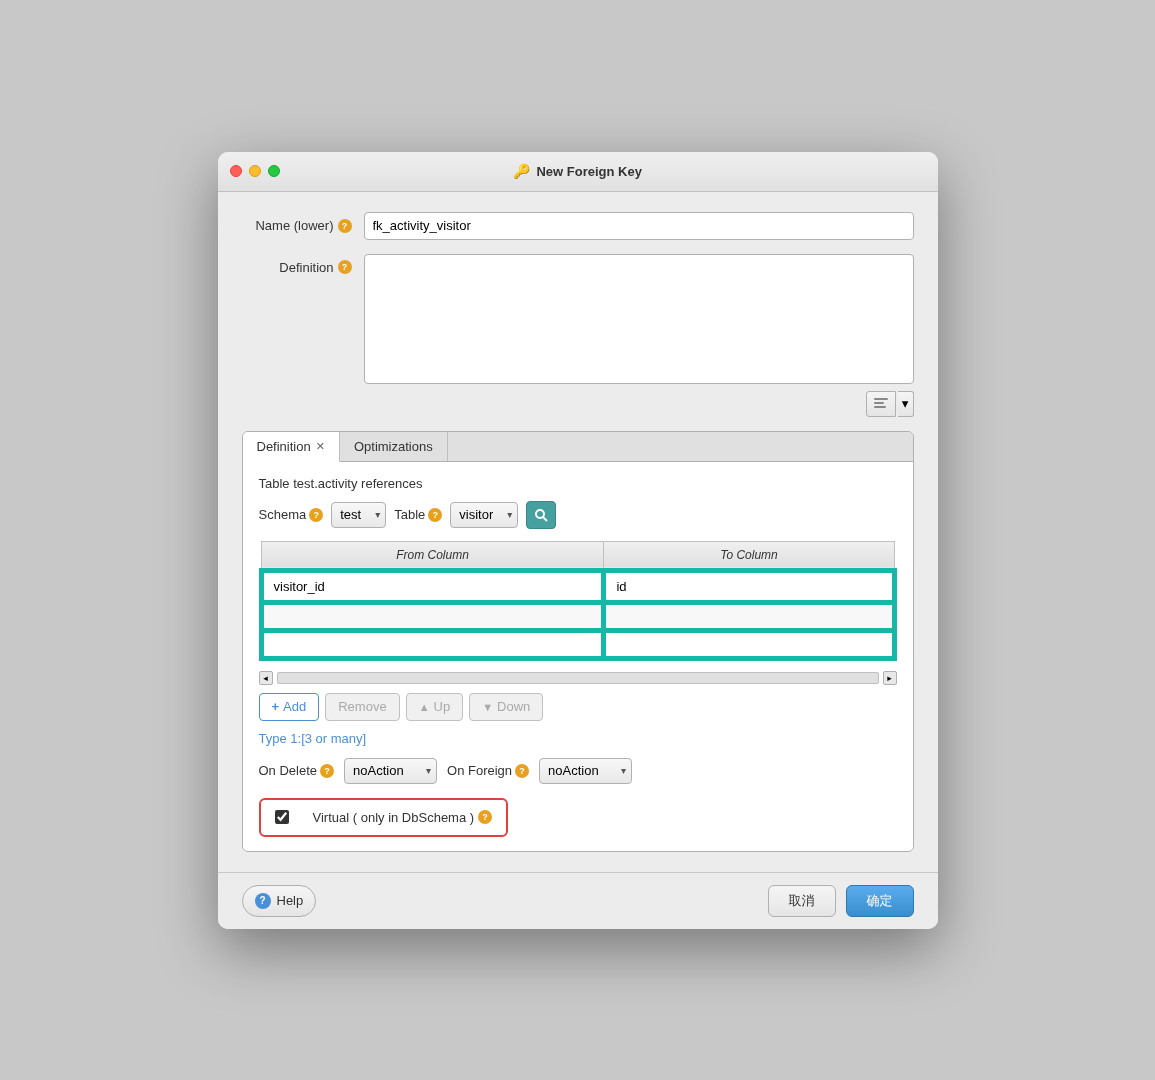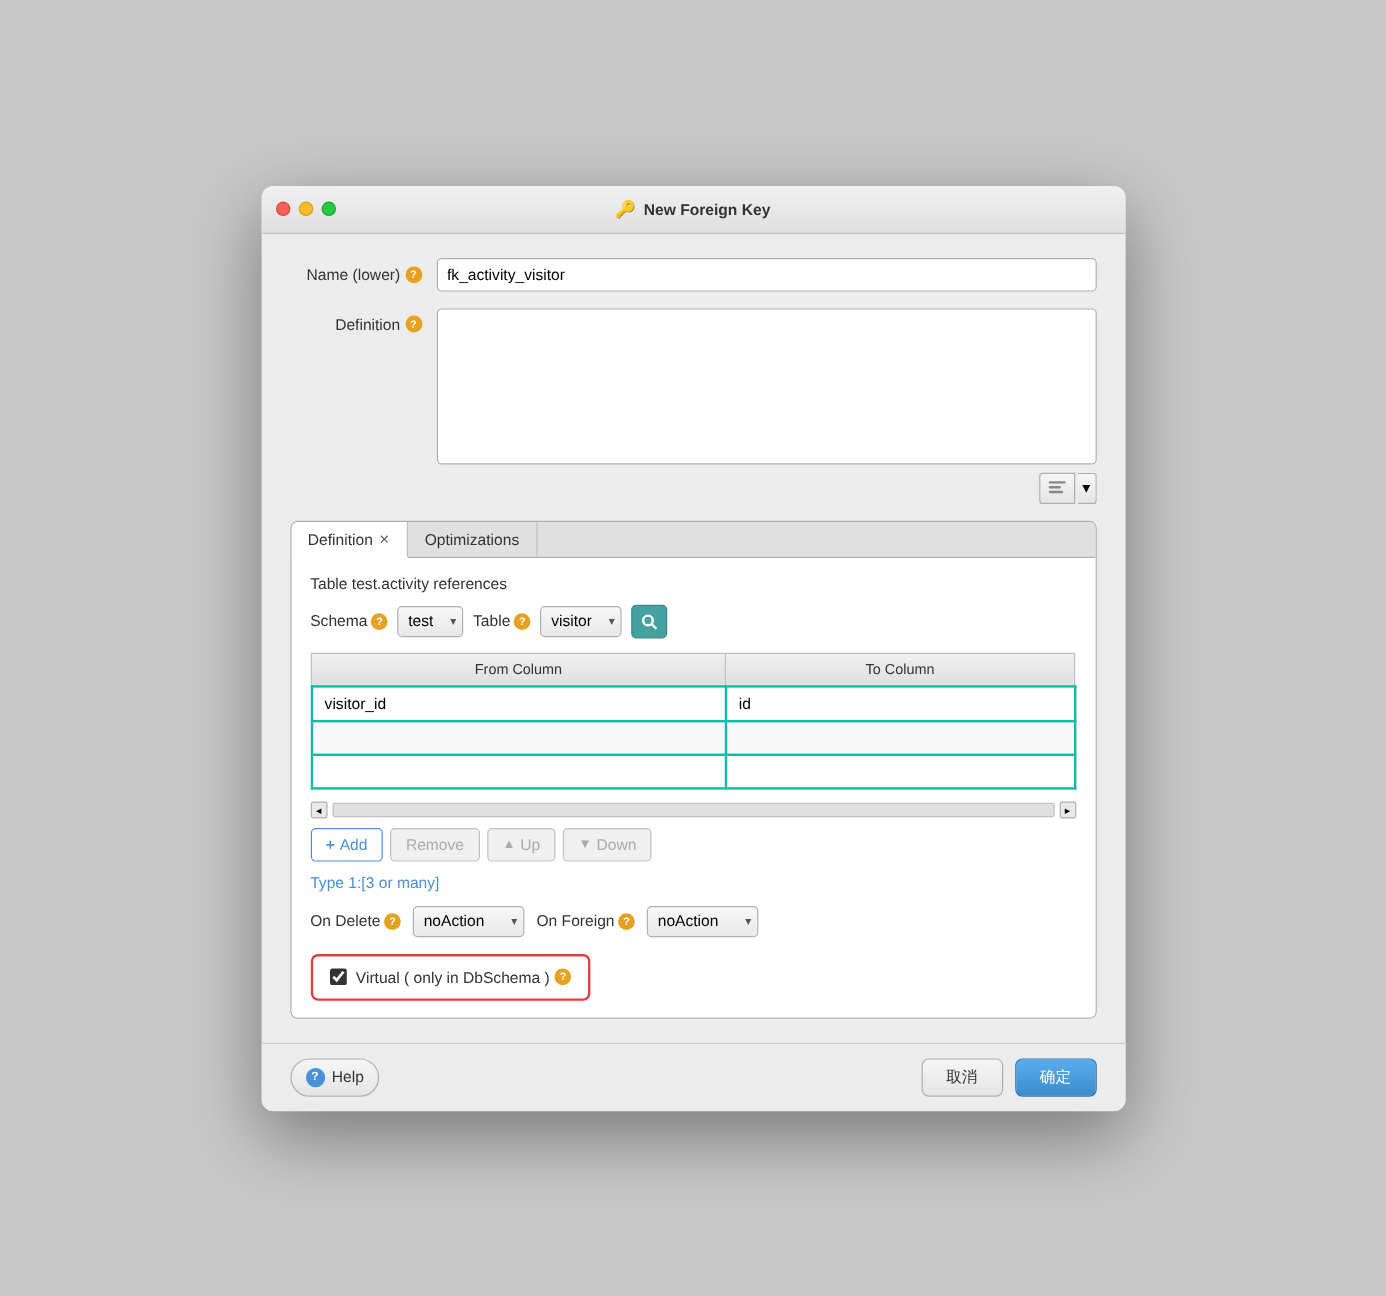--- a/index.html
+++ b/index.html
@@ -238,23 +238,24 @@
       margin-bottom: 10px;
     }
     .columns-table th {
       background: linear-gradient(to bottom, #f0f0f0, #e0e0e0);
       border: 1px solid #c0c0c0;
       padding: 6px 12px;
       font-size: 12px;
       font-weight: 500;
       color: #333;
       text-align: center;
+      font-style: italic;
     }
     .columns-table td {
-      border: 2px solid #14b8a6;
+      border: 5px solid #14b8a6;
       padding: 6px 10px;
       font-size: 13px;
       height: 28px;
     }
     .columns-table tr:nth-child(even) td {
       background: #f8f8f8;
     }
     .scrollbar-row {
       display: flex;
       align-items: center;
@@ -325,21 +326,21 @@
       display: flex;
       align-items: center;
       gap: 3px;
     }
     .virtual-row {
       border: 2px solid #e04040;
       border-radius: 6px;
       padding: 10px 14px;
       display: flex;
       align-items: center;
-      gap: 8px;
+      gap: 24px;
       width: fit-content;
     }
     .virtual-checkbox {
       width: 14px;
       height: 14px;
       accent-color: #333;
       cursor: pointer;
     }
     .virtual-label {
       font-size: 13px;

